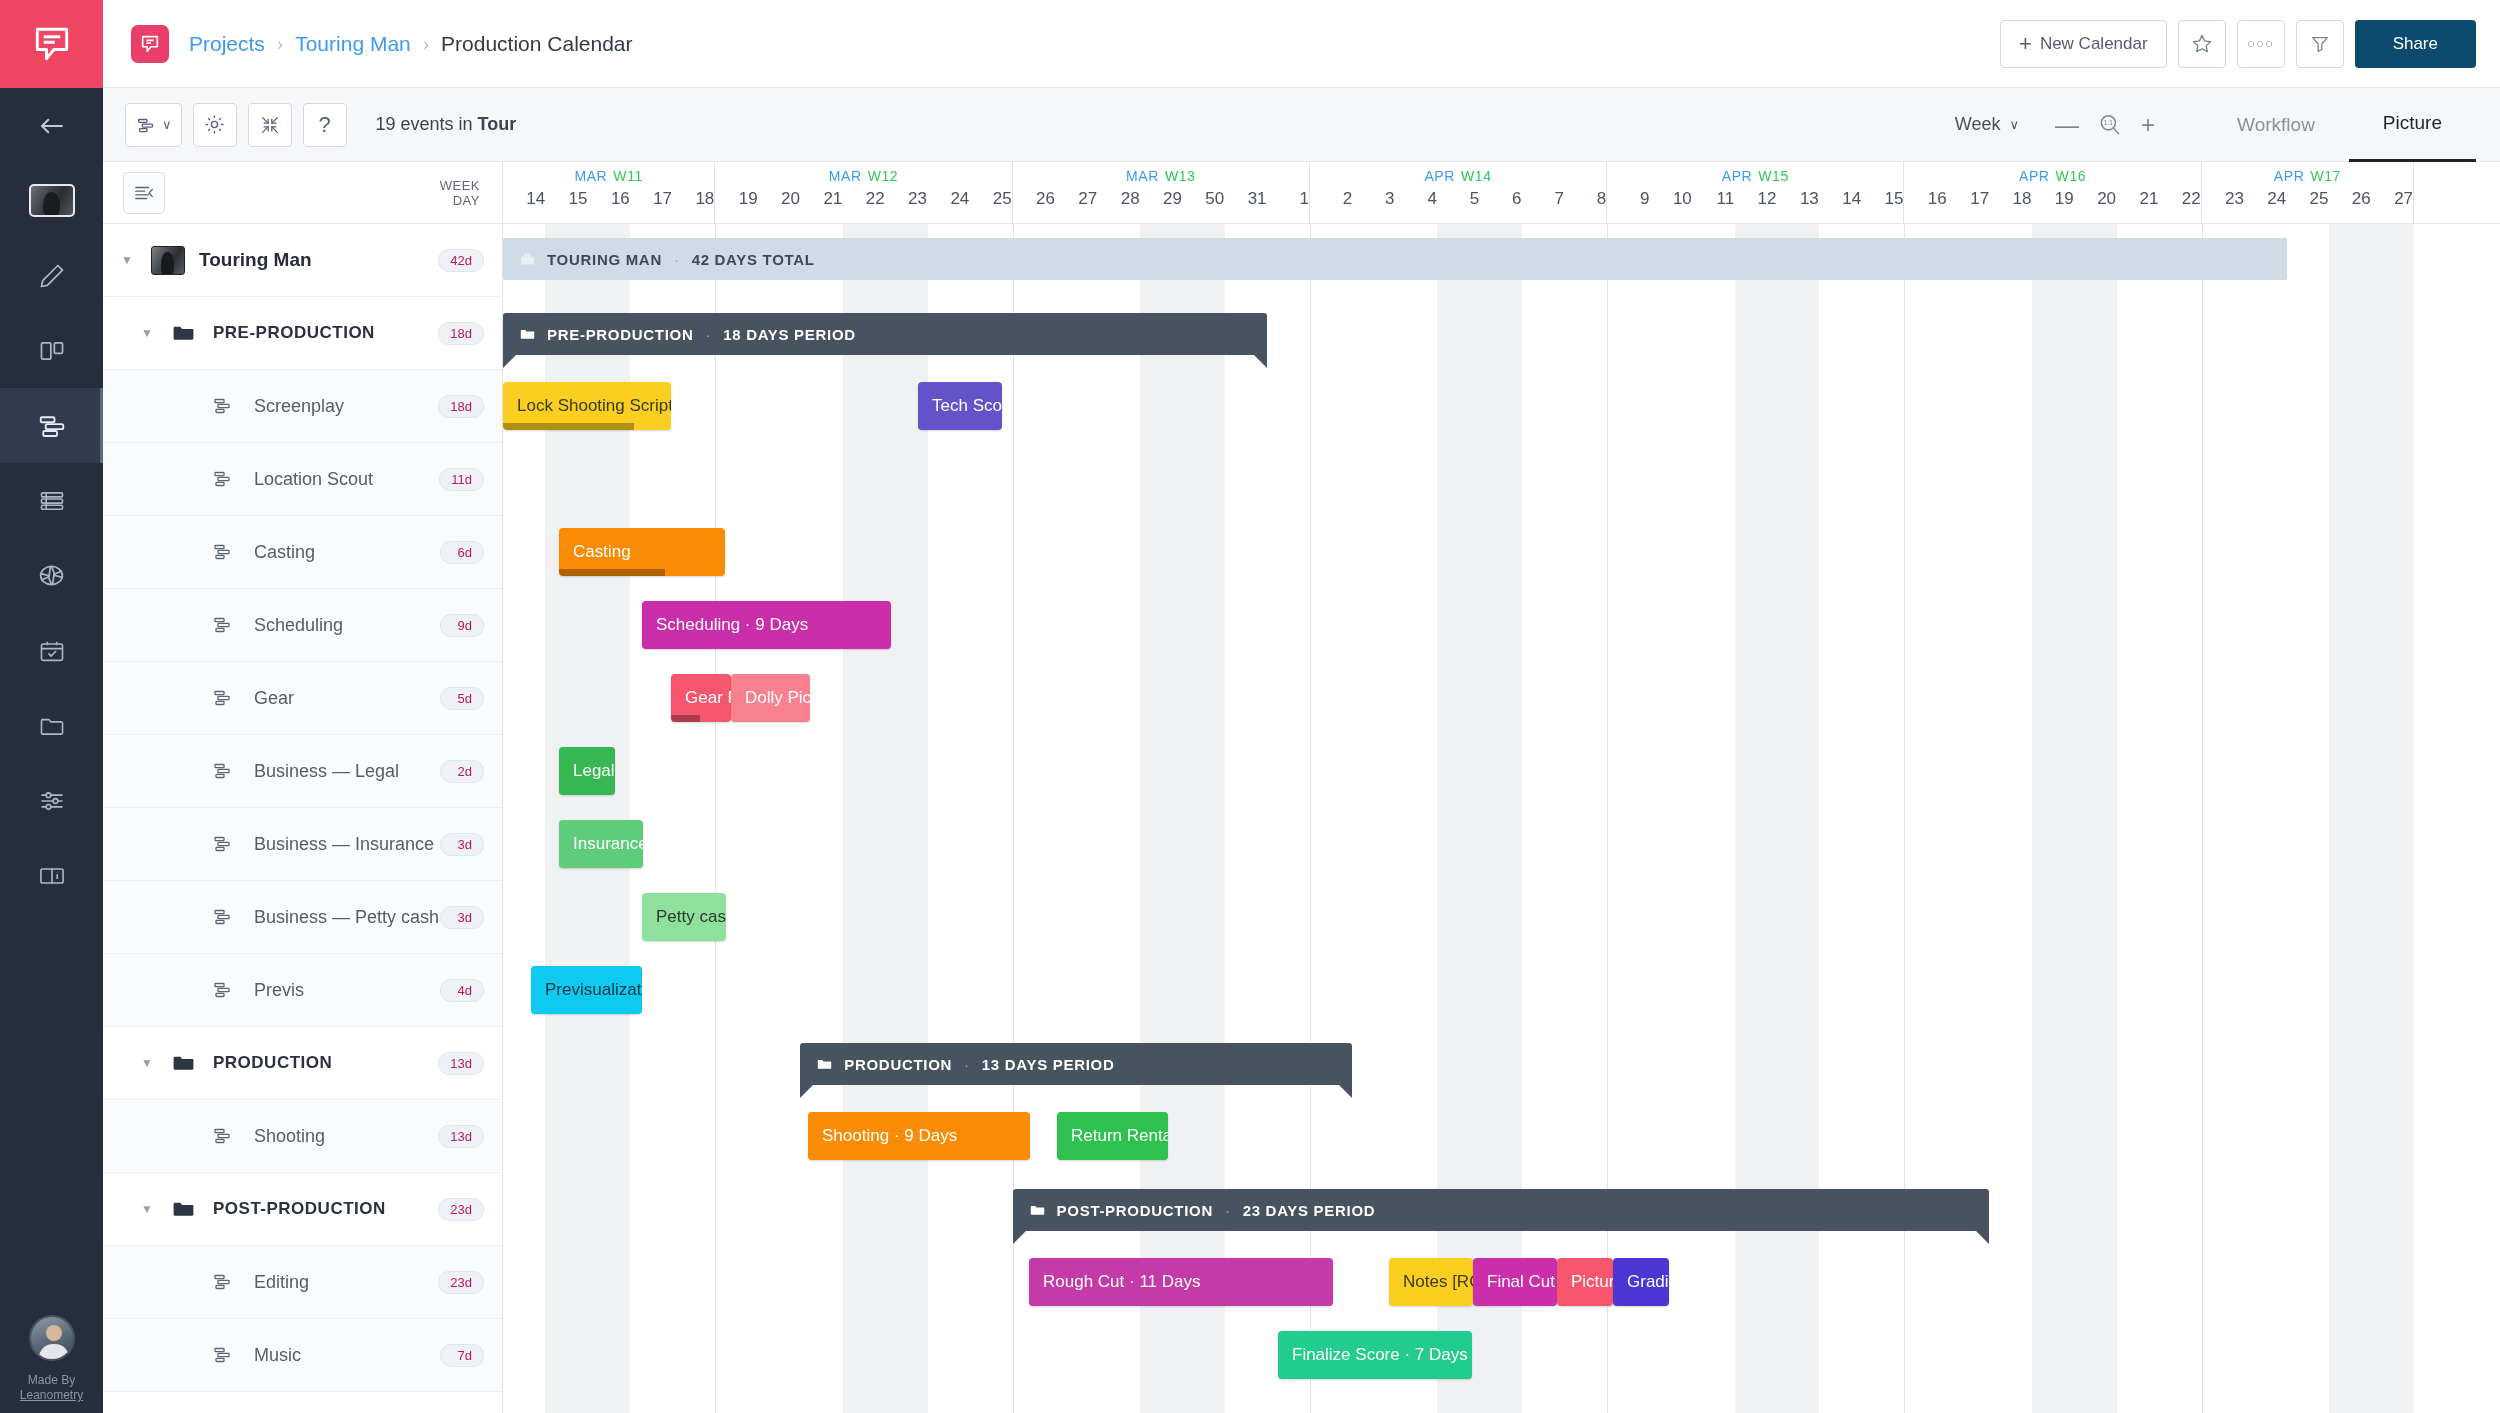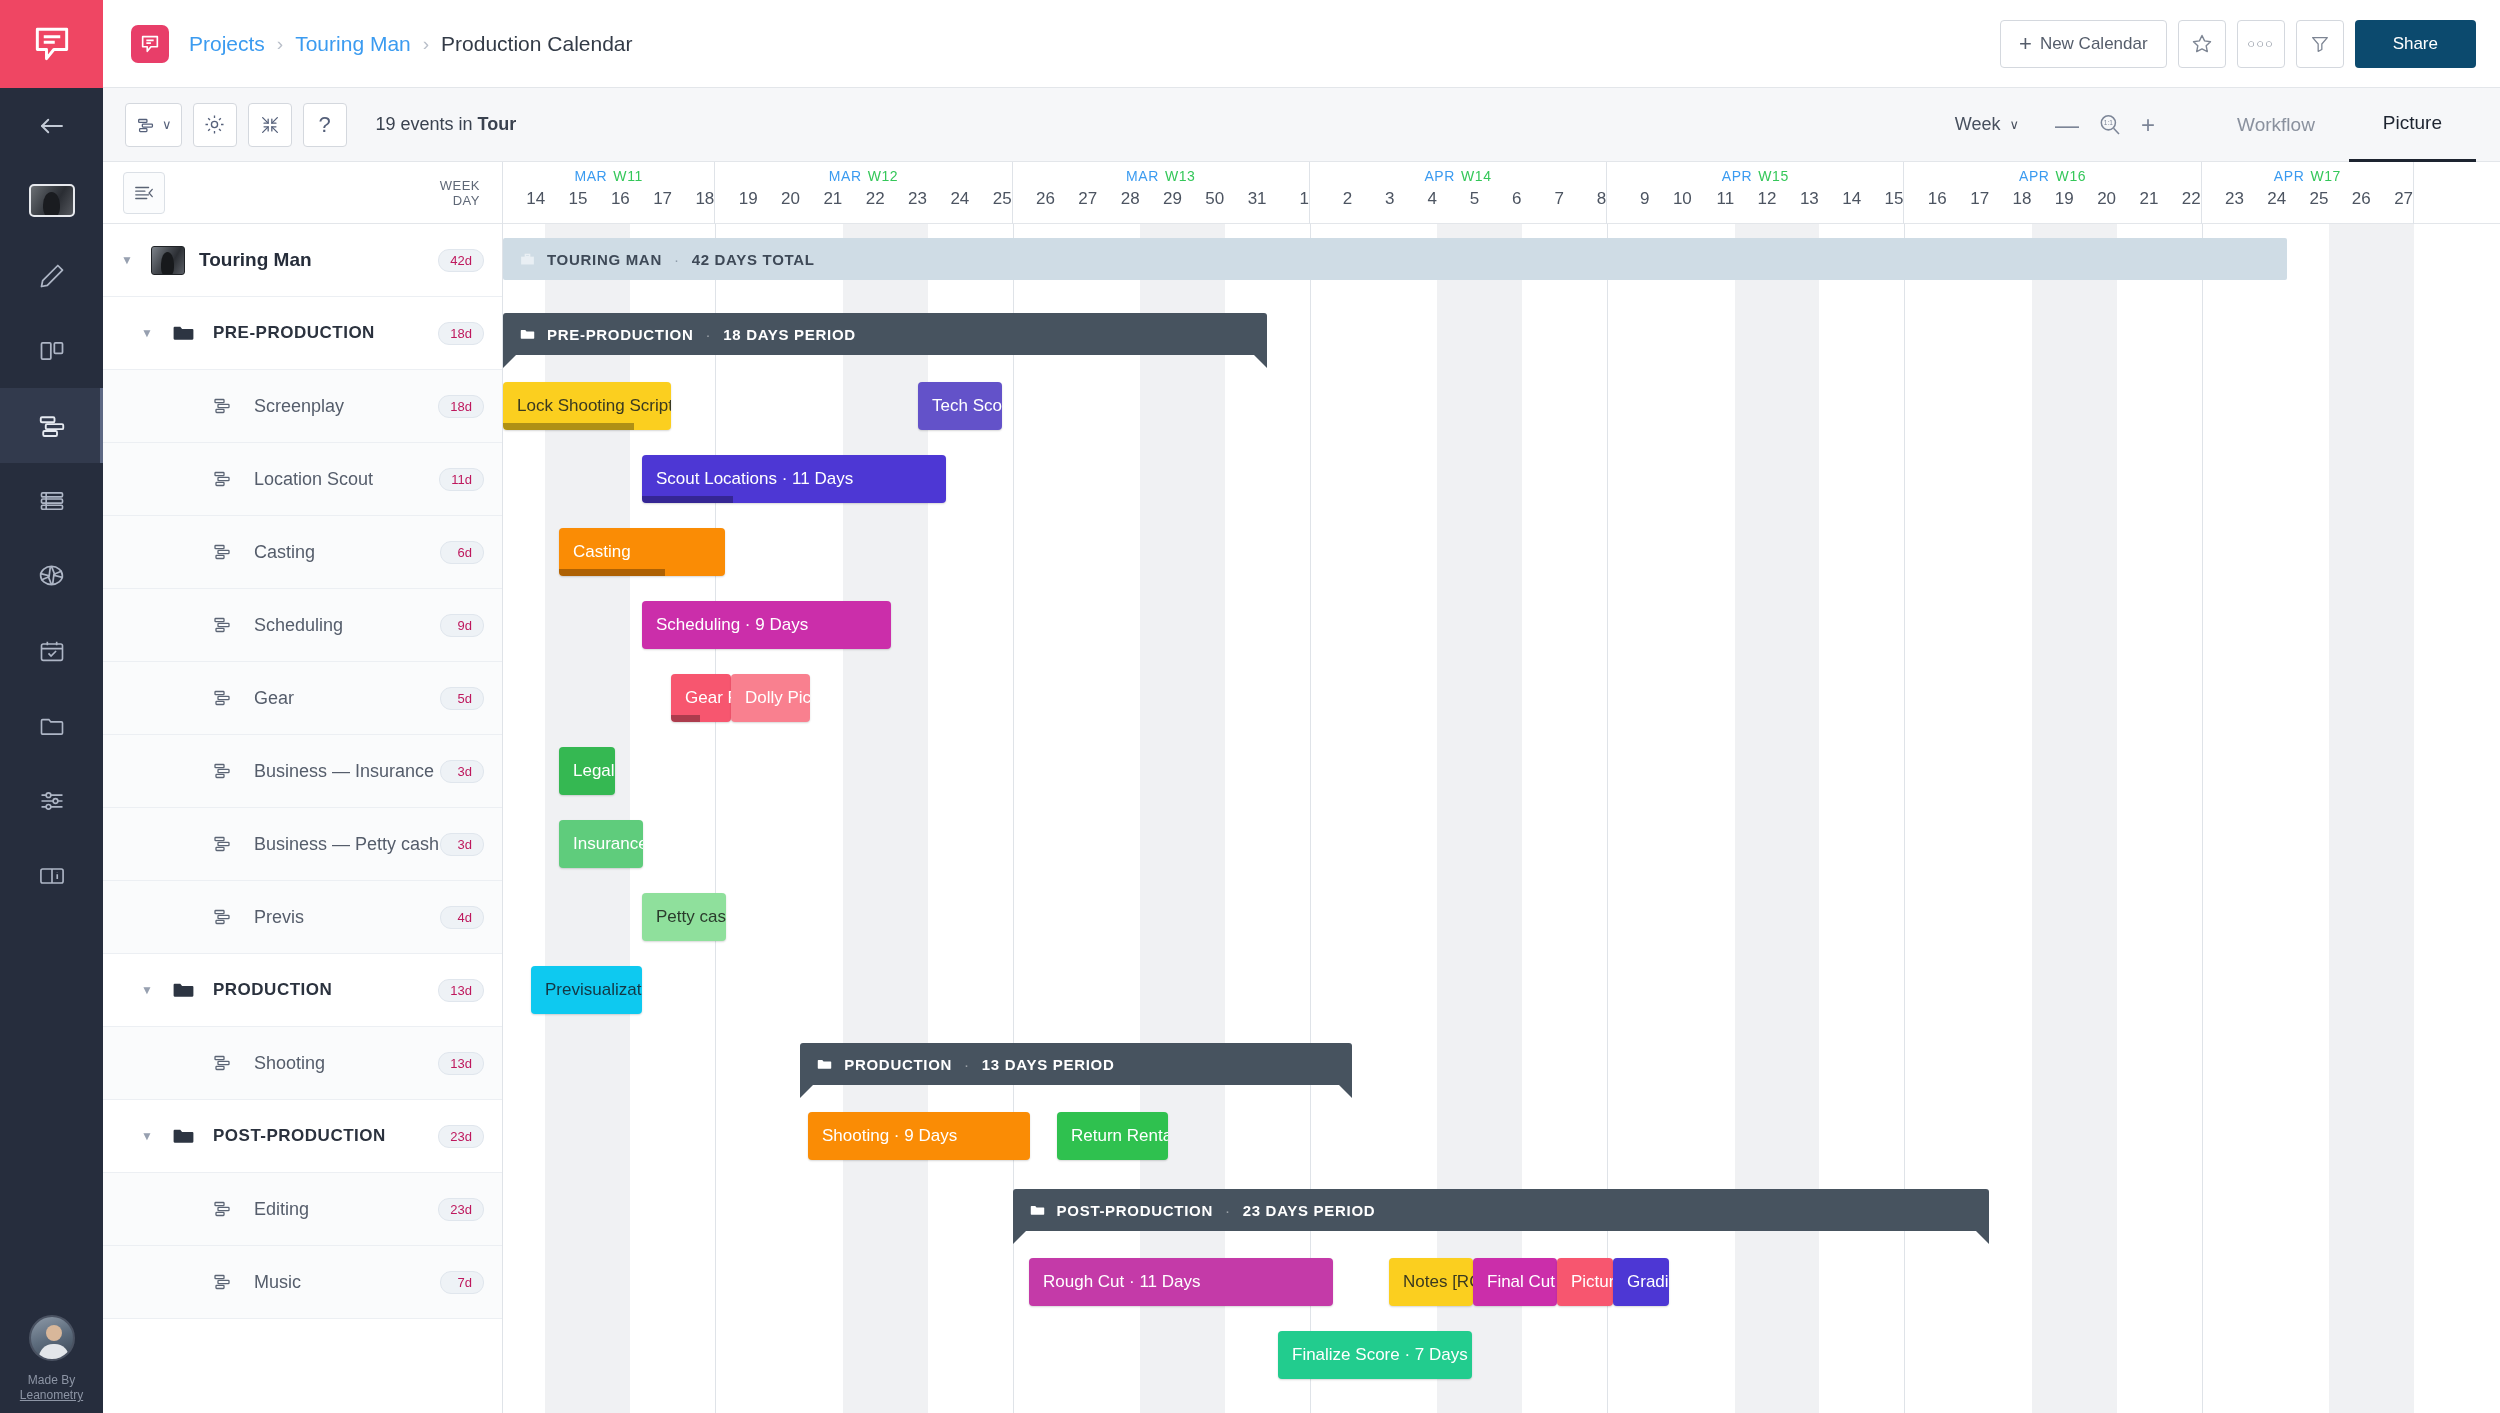--- a/index.html
+++ b/index.html
@@ -453,20 +453,32 @@
               <span class="tw-caret"></span>
               <span class="tw-gicon">
                 <svg width="24" height="24" viewBox="0 0 24 24" fill="none" stroke="#5b6474" stroke-width="1.3">
                   <rect x="4" y="5.5" width="9" height="3.2" rx=".7"></rect>
                   <rect x="7" y="10.4" width="11" height="3.2" rx=".7"></rect>
                   <rect x="5" y="15.3" width="8" height="3.2" rx=".7"></rect>
                 </svg>
               </span>
               <span class="tw-label">Gear</span>
               <span class="tw-badge">5d</span>
+            </div>
+            <div class="tree-row lvl-2">
+              <span class="tw-caret"></span>
+              <span class="tw-gicon">
+                <svg width="24" height="24" viewBox="0 0 24 24" fill="none" stroke="#5b6474" stroke-width="1.3">
+                  <rect x="4" y="5.5" width="9" height="3.2" rx=".7"></rect>
+                  <rect x="7" y="10.4" width="11" height="3.2" rx=".7"></rect>
+                  <rect x="5" y="15.3" width="8" height="3.2" rx=".7"></rect>
+                </svg>
+              </span>
+              <span class="tw-label">Business — Legal</span>
+              <span class="tw-badge">2d</span>
             </div>
             <div class="tree-row lvl-2">
               <span class="tw-caret"></span>
               <span class="tw-gicon">
                 <svg width="24" height="24" viewBox="0 0 24 24" fill="none" stroke="#5b6474" stroke-width="1.3">
                   <rect x="4" y="5.5" width="9" height="3.2" rx=".7"></rect>
                   <rect x="7" y="10.4" width="11" height="3.2" rx=".7"></rect>
                   <rect x="5" y="15.3" width="8" height="3.2" rx=".7"></rect>
                 </svg>
               </span>
@@ -701,24 +713,20 @@
               <span class="sep">·</span>
               <span>23 DAYS PERIOD</span>
             </div>
             <div class="bar" style="left: 0px; width: 168px; top: 158px; height: 48px; background: rgb(251, 207, 31); color: rgb(58, 58, 32);">
               <span class="prog" style="width:78%"></span>
               <span class="bar-label">Lock Shooting Script</span>
             </div>
             <div class="bar" style="left: 415px; width: 84px; top: 158px; height: 48px; background: rgb(99, 82, 201); color: rgb(255, 255, 255);">
               <span class="bar-label">Tech Scout</span>
             </div>
-            <div class="bar" style="left: 139px; width: 304px; top: 231px; height: 48px; background: rgb(77, 55, 212); color: rgb(255, 255, 255);">
-              <span class="prog" style="width:30%"></span>
-              <span class="bar-label">Scout Locations · 11 Days</span>
-            </div>
             <div class="bar" style="left: 56px; width: 166px; top: 304px; height: 48px; background: rgb(250, 140, 5); color: rgb(255, 255, 255);">
               <span class="prog" style="width:64%"></span>
               <span class="bar-label">Casting</span>
             </div>
             <div class="bar" style="left: 139px; width: 249px; top: 377px; height: 48px; background: rgb(203, 46, 170); color: rgb(255, 255, 255);">
               <span class="bar-label">Scheduling · 9 Days</span>
             </div>
             <div class="bar" style="left: 168px; width: 60px; top: 450px; height: 48px; background: rgb(247, 86, 111); color: rgb(255, 255, 255);">
               <span class="prog" style="width:48%"></span>
               <span class="bar-label">Gear Pickup</span>

